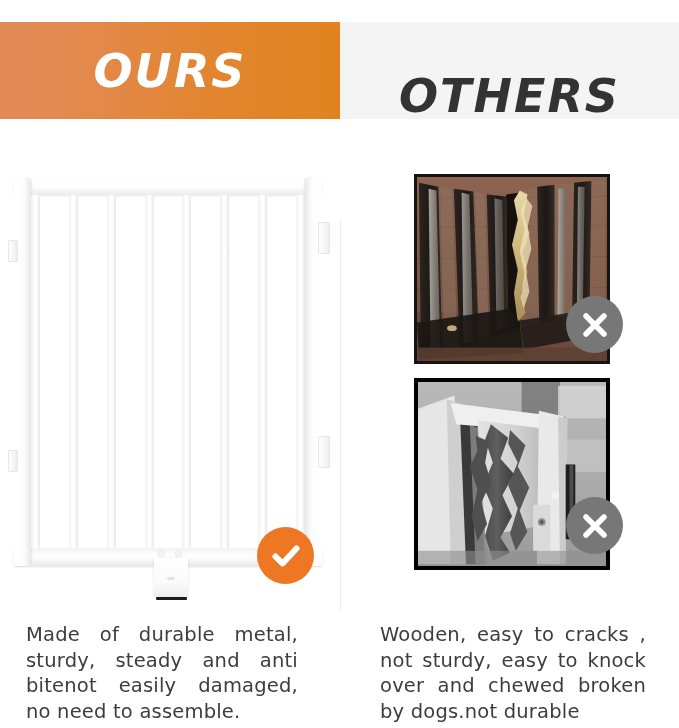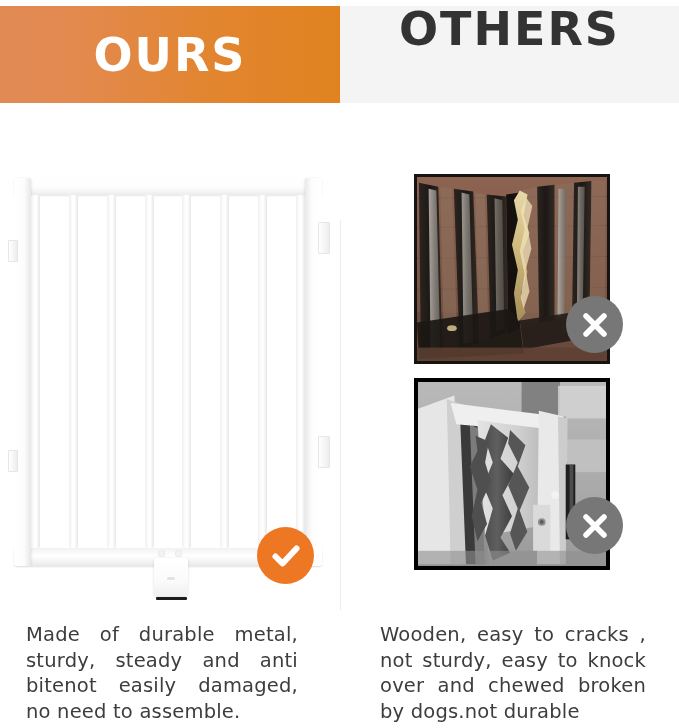--- a/index.html
+++ b/index.html
@@ -12,22 +12,22 @@
     height: 728px;
     position: relative;
     overflow: hidden;
     font-family: "Liberation Sans", sans-serif;
     -webkit-font-smoothing: antialiased;
   }
 
   
   .header {
     position: absolute;
-    left: 0; top: 0;
-    width: 679px; height: 104px;
+    left: 0; top: 16px;
+    width: 679px; height: 104px; font-style: italic;
   }
   .banner-ours {
     position: absolute;
     left: 0; top: 6px;
     width: 340px; height: 97px;
     background: linear-gradient(90deg, #e28a54 0%, #e38a52 18%, #e2852f 62%, #e0831f 100%);
     display: flex;
     align-items: center;
     justify-content: center;
   }
@@ -38,21 +38,21 @@
     letter-spacing: 2px;
     line-height: 1;
     font-family: "DejaVu Sans", sans-serif;
   }
   .banner-others {
     position: absolute;
     left: 340px; top: 6px;
     width: 339px; height: 97px;
     background: #f4f4f4;
     display: flex;
-    align-items: flex-start;
+    align-items: flex-end;
     justify-content: center;
   }
   .banner-others-label {
     color: #333333;
     font-size: 46px;
     font-weight: 700;
     letter-spacing: 2px;
     line-height: 1;
     font-family: "DejaVu Sans", sans-serif;
   }

